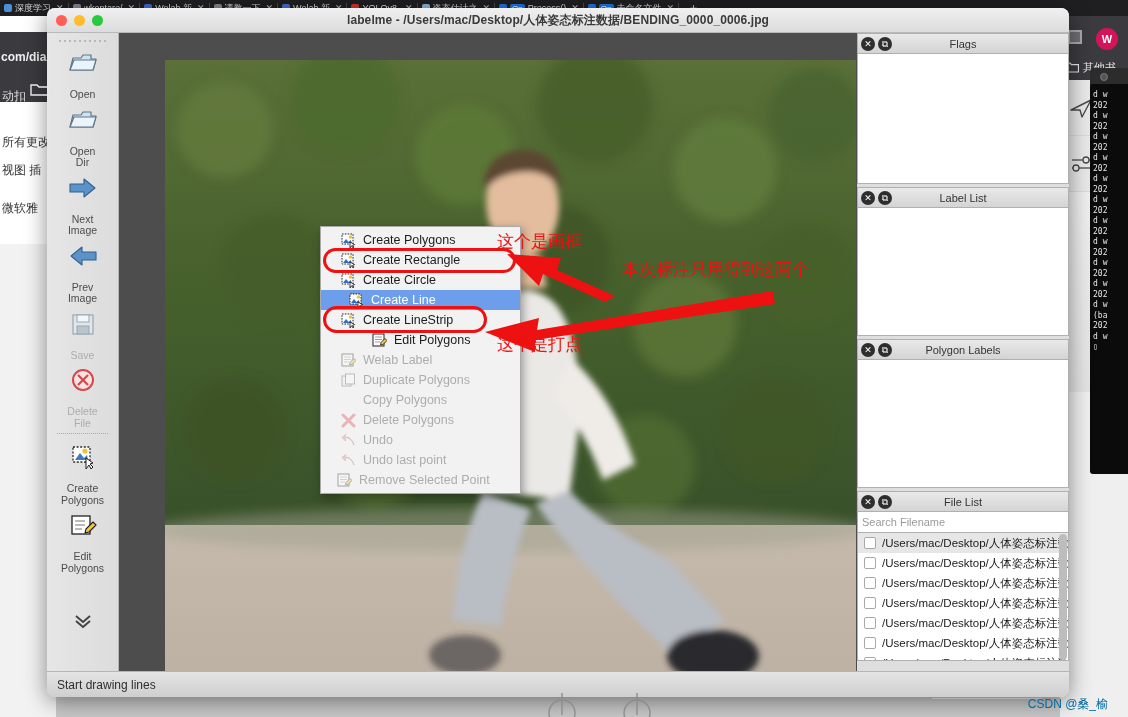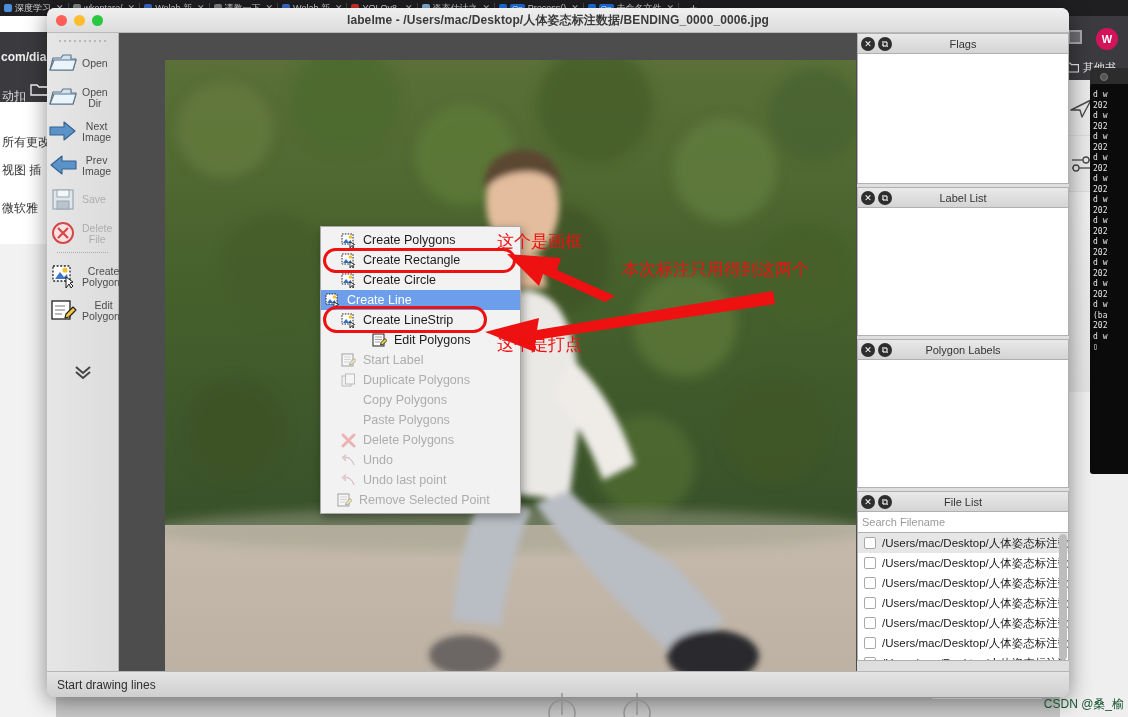--- a/index.html
+++ b/index.html
@@ -83,22 +83,22 @@
   .wintitle { font-size: 12px; font-weight: bold; color: #3a3a3a; letter-spacing: .1px; }
 
   .toolstrip {
     position: absolute; left: 0; top: 25px; width: 72px; height: 638px;
     background: linear-gradient(to right, #e6e6e6, #dcdcdc);
     border-right: 1px solid #b5b5b5;
   }
   .grip { height: 11px; display:flex; align-items:center; justify-content:center; gap:3px; padding-top:4px;}
   .grip i { width:2px; height:2px; background:#aaa; border-radius:50%; display:inline-block;}
   .tool {
-    display: flex; align-items: center; justify-content: flex-start;
-    padding-top: 6px; gap: 3px; cursor: default;
+    display: flex; flex-direction: column; align-items: center; justify-content: flex-start;
+    padding-top: 6px; gap: 11px; cursor: default;
   }
   .tool .tlabel { font-size: 10.5px; color: #4c4c4c; text-align: center; line-height: 11.5px; }
   .tool.disabled .tlabel { color: #adadad; }
   .tool-sep { margin: 4px 10px; border-top: 1px dotted #aaa; height: 0; }
   .toolicon { width: 32px; height: 28px; position: relative; }
 
   .canvaswrap {
     position: absolute; left: 72px; top: 25px; width: 738px; height: 638px;
     background: #4d4d4d; overflow: hidden;
   }
@@ -155,21 +155,21 @@
   .mi.dis { color: #adadad; }
   .mi .micon { width: 15px; height: 15px; flex: 0 0 auto; position: relative; }
   .mi.noicon { padding-left: 42px; }
 
   
   .redbox { position: absolute; border: 3px solid #ee1111; border-radius: 14px; z-index: 60; }
   .anno-text { position: absolute; color: #f01010; font-size: 17px; font-weight: 500;
     white-space: nowrap; z-index: 60; font-family: "DejaVu Sans", sans-serif; }
   .arrow-svg { position: absolute; z-index: 59; pointer-events: none; }
 
-  .csdn { position: absolute; right: 4px; bottom: 4px; font-size: 12px; color: #14532d;
+  .csdn { position: absolute; right: 20px; bottom: 4px; font-size: 12px; color: #0369a1;
     z-index: 80; }
   .botline { position:absolute; right: 86px; bottom: 18px; width: 110px; height:1px;
     background:#b0b0b0; z-index:79;}
   .dockicon { position: absolute; bottom: 0; width: 40px; height: 26px; z-index: 78; }
 </style>
 </head>
 <body>
 
 <div id="root">
 
@@ -562,21 +562,21 @@
           </div>
           <div class="mi" style="padding-left: 20px;">
             <span class="micon"><svg width="15" height="15" style="opacity:1">
                 <rect x="1" y="1" width="11" height="10" fill="#fff" stroke="#222" stroke-width="1" stroke-dasharray="1.6 1.2"></rect>
                 <path d="M2 10 L5 6 L7.5 9 L9.5 7 L11 10 Z" fill="#2f6fbf"></path>
                 <circle cx="9.5" cy="4" r="1.8" fill="#f0c330"></circle>
                 <path d="M9 9 L9 15 L10.8 12.6 L12 15 L13 14 L11.6 12.3 L13.6 11.6 Z" fill="#fff" stroke="#111" stroke-width=".8"></path>
               </svg></span>
             <span>Create Circle</span>
           </div>
-          <div class="mi sel" style="padding-left: 4px;">
+          <div class="mi sel" style="padding-left: 28px;">
             <span class="micon"><svg width="15" height="15" style="opacity:1">
                 <rect x="1" y="1" width="11" height="10" fill="#fff" stroke="#222" stroke-width="1" stroke-dasharray="1.6 1.2"></rect>
                 <path d="M2 10 L5 6 L7.5 9 L9.5 7 L11 10 Z" fill="#2f6fbf"></path>
                 <circle cx="9.5" cy="4" r="1.8" fill="#f0c330"></circle>
                 <path d="M9 9 L9 15 L10.8 12.6 L12 15 L13 14 L11.6 12.3 L13.6 11.6 Z" fill="#fff" stroke="#111" stroke-width=".8"></path>
               </svg></span>
             <span>Create Line</span>
           </div>
           <div class="mi" style="padding-left: 20px;">
             <span class="micon"><svg width="15" height="15" style="opacity:1">
@@ -594,34 +594,31 @@
                 <path d="M9 9.5 L13 5.5 L15 7.5 L11 11.5 L8.6 12 Z" fill="#f2c83c" stroke="#111" stroke-width=".8"></path>
               </svg></span>
             <span>Edit Polygons</span>
           </div>
           <div class="mi dis" style="padding-left: 20px;">
             <span class="micon"><svg width="15" height="15" style="opacity:0.38">
                 <rect x="1" y="1" width="11" height="12" fill="#fff" stroke="#222" stroke-width="1"></rect>
                 <path d="M3 4 H10 M3 6.5 H10 M3 9 H8" stroke="#888" stroke-width=".8"></path>
                 <path d="M9 9.5 L13 5.5 L15 7.5 L11 11.5 L8.6 12 Z" fill="#f2c83c" stroke="#111" stroke-width=".8"></path>
               </svg></span>
-            <span>Start Label</span>
+            <span>Welab Label</span>
           </div>
           <div class="mi dis" style="padding-left: 20px;">
             <span class="micon"><svg width="15" height="15" style="opacity:0.38">
                 <rect x="1" y="3" width="9" height="10" fill="#f1f1f1" stroke="#666" stroke-width="1"></rect>
                 <rect x="4.5" y="1" width="9" height="10" fill="#fafafa" stroke="#666" stroke-width="1"></rect>
               </svg></span>
             <span>Duplicate Polygons</span>
           </div>
           <div class="mi dis noicon">
             <span>Copy Polygons</span>
-          </div>
-          <div class="mi dis noicon">
-            <span>Paste Polygons</span>
           </div>
           <div class="mi dis" style="padding-left: 20px;">
             <span class="micon"><svg width="15" height="15" style="opacity:0.38">
                 <path d="M2 2 L13 13 M13 2 L2 13" stroke="#e05050" stroke-width="3" stroke-linecap="round"></path>
               </svg></span>
             <span>Delete Polygons</span>
           </div>
           <div class="mi dis" style="padding-left: 20px;">
             <span class="micon"><svg width="15" height="15" style="opacity:0.38">
                 <path d="M13 12 C11 5 6 3 2.5 4.5 L5 1.5 L1 4.5 L4.5 8 L4 5 C7 4 10.5 6 13 12 Z" fill="#e6a9a9" stroke="#b86e6e" stroke-width=".9" stroke-linejoin="round"></path>

